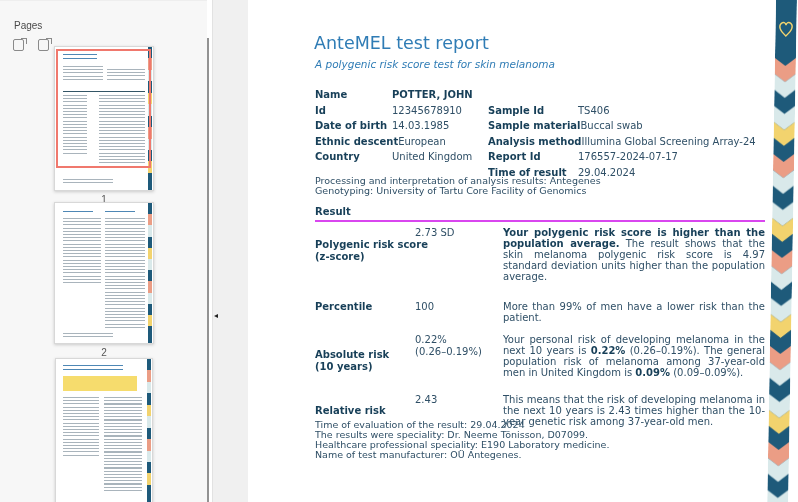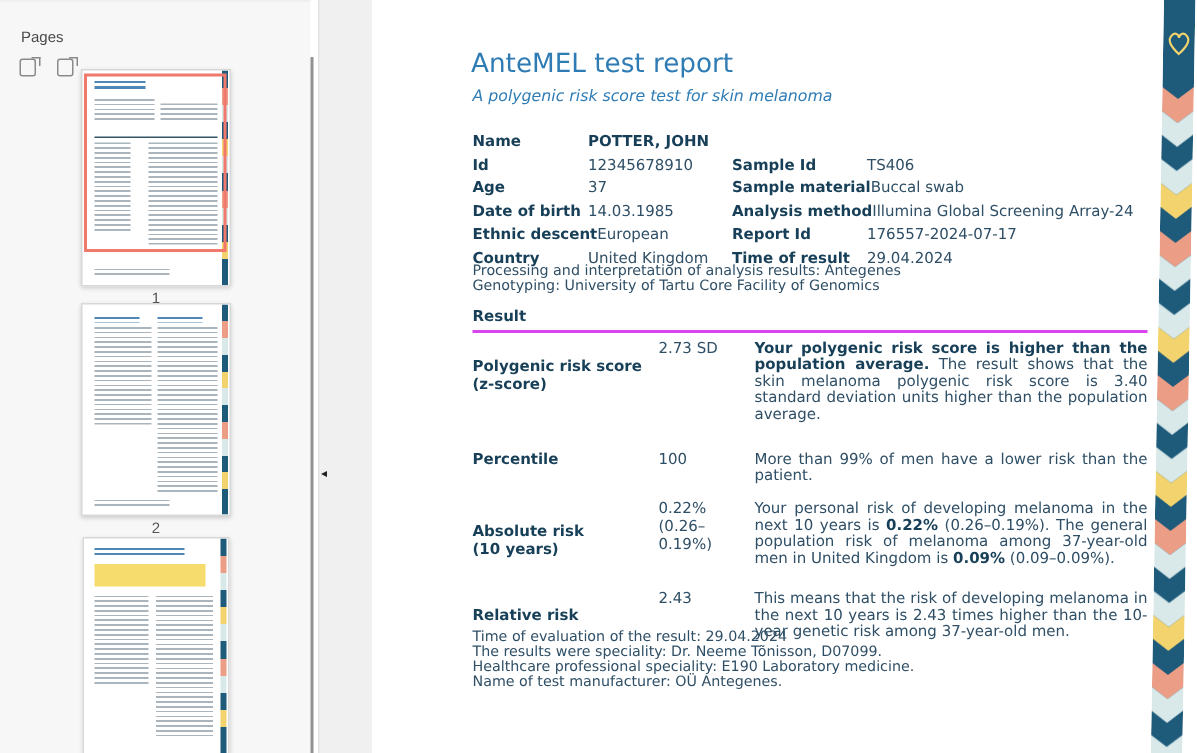--- a/index.html
+++ b/index.html
@@ -67,21 +67,21 @@
   .ilabel { min-width:77px; font-weight:bold; color:#173f58; }
   .info2 .ilabel { min-width:90px; }
   .ival.bold { font-weight:bold; color:#173f58; }
 
   .geno { position:absolute; left:315px; top:176px; font-size:9.5px; line-height:9.9px; color:#2f4f66; }
 
   .rtable { position:absolute; left:315px; top:206px; width:450px; font-size:10px; color:#2f4f66; }
   .rt-head { display:grid; grid-template-columns:188px 262px; font-weight:bold; color:#173f58; padding-bottom:3px; border-bottom:2px solid #d946ef; }
   .rt-row { display:grid; grid-template-columns:100px 88px 262px; }
   .rt-row .lbl { font-weight:bold; color:#173f58; white-space:nowrap; line-height:12px; }
-  .rt-row .val { line-height:12px;margin-left:24px; }
+  .rt-row .val { line-height:12px; }
   .rt-row .exp { text-align:justify; line-height:11px; }
   .exp .b { font-weight:bold; color:#173f58; }
   .r1 { margin-top:5px; }  .r1 .lbl { padding-top:12px; }
   .r2 { margin-top:19px; }
   .r3 { margin-top:11px; } .r3 .lbl { padding-top:15px; }
   .r4 { margin-top:16px; } .r4 .lbl { padding-top:11px; }
 
   .doc-footer { position:absolute; left:315px; top:420px; font-size:9.5px; line-height:9.9px; color:#2f4f66; }
 
   
@@ -155,24 +155,20 @@
   <div class="info">
     <div class="irow">
       <span class="ilabel">Name</span>
       <span class="ival bold">POTTER, JOHN</span>
     </div>
     <div class="irow">
       <span class="ilabel">Id</span>
       <span class="ival">12345678910</span>
     </div>
     <div class="irow">
-      <span class="ilabel">Age</span>
-      <span class="ival">37</span>
-    </div>
-    <div class="irow">
       <span class="ilabel">Date of birth</span>
       <span class="ival">14.03.1985</span>
     </div>
     <div class="irow">
       <span class="ilabel">Ethnic descent</span>
       <span class="ival">European</span>
     </div>
     <div class="irow">
       <span class="ilabel">Country</span>
       <span class="ival">United Kingdom</span>
@@ -213,21 +209,21 @@
     </div>
 
     <div class="rt-row r1">
       <div class="lbl">
         <div>Polygenic risk score</div>
         <div>(z-score)</div>
       </div>
       <div class="val">
         <div>2.73 SD</div>
       </div>
-      <div class="exp"><span class="b">Your polygenic risk score is higher than the population average.</span><span> The result shows that the skin melanoma polygenic risk score is 3.40 standard deviation units higher than the population average.</span></div>
+      <div class="exp"><span class="b">Your polygenic risk score is higher than the population average.</span><span> The result shows that the skin melanoma polygenic risk score is 4.97 standard deviation units higher than the population average.</span></div>
     </div>
 
     <div class="rt-row r2">
       <div class="lbl">
         <div>Percentile</div>
       </div>
       <div class="val">
         <div>100</div>
       </div>
       <div class="exp"><span>More than 99% of men have a lower risk than the patient.</span></div>

